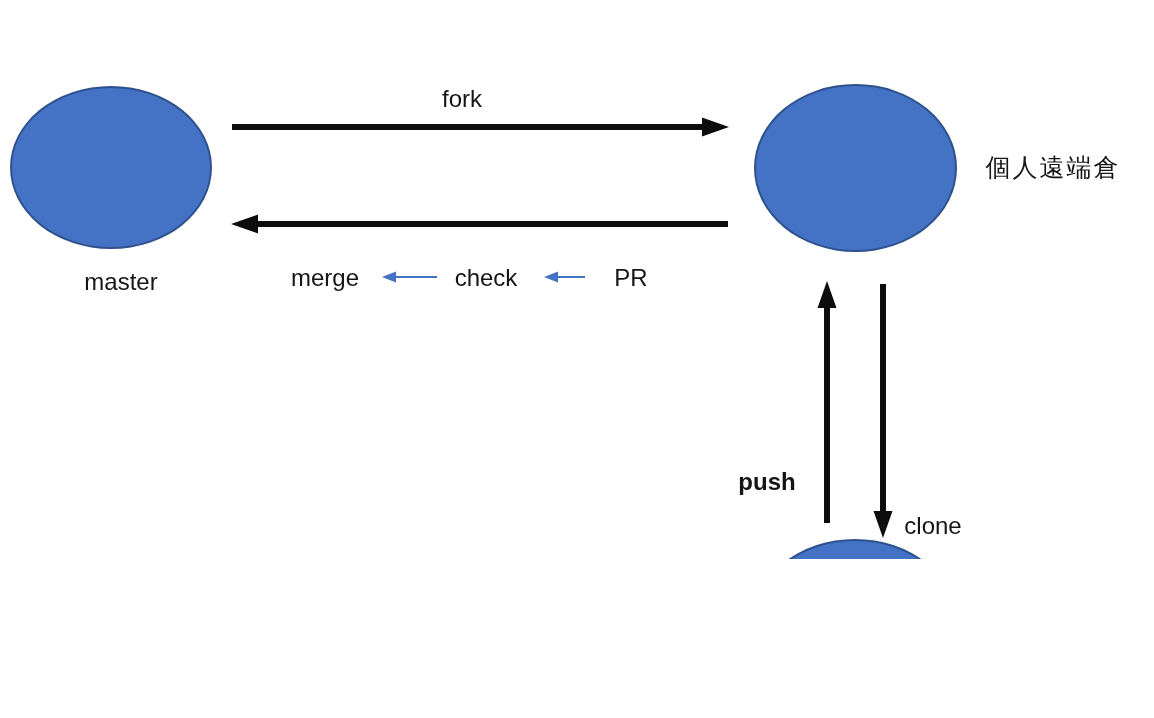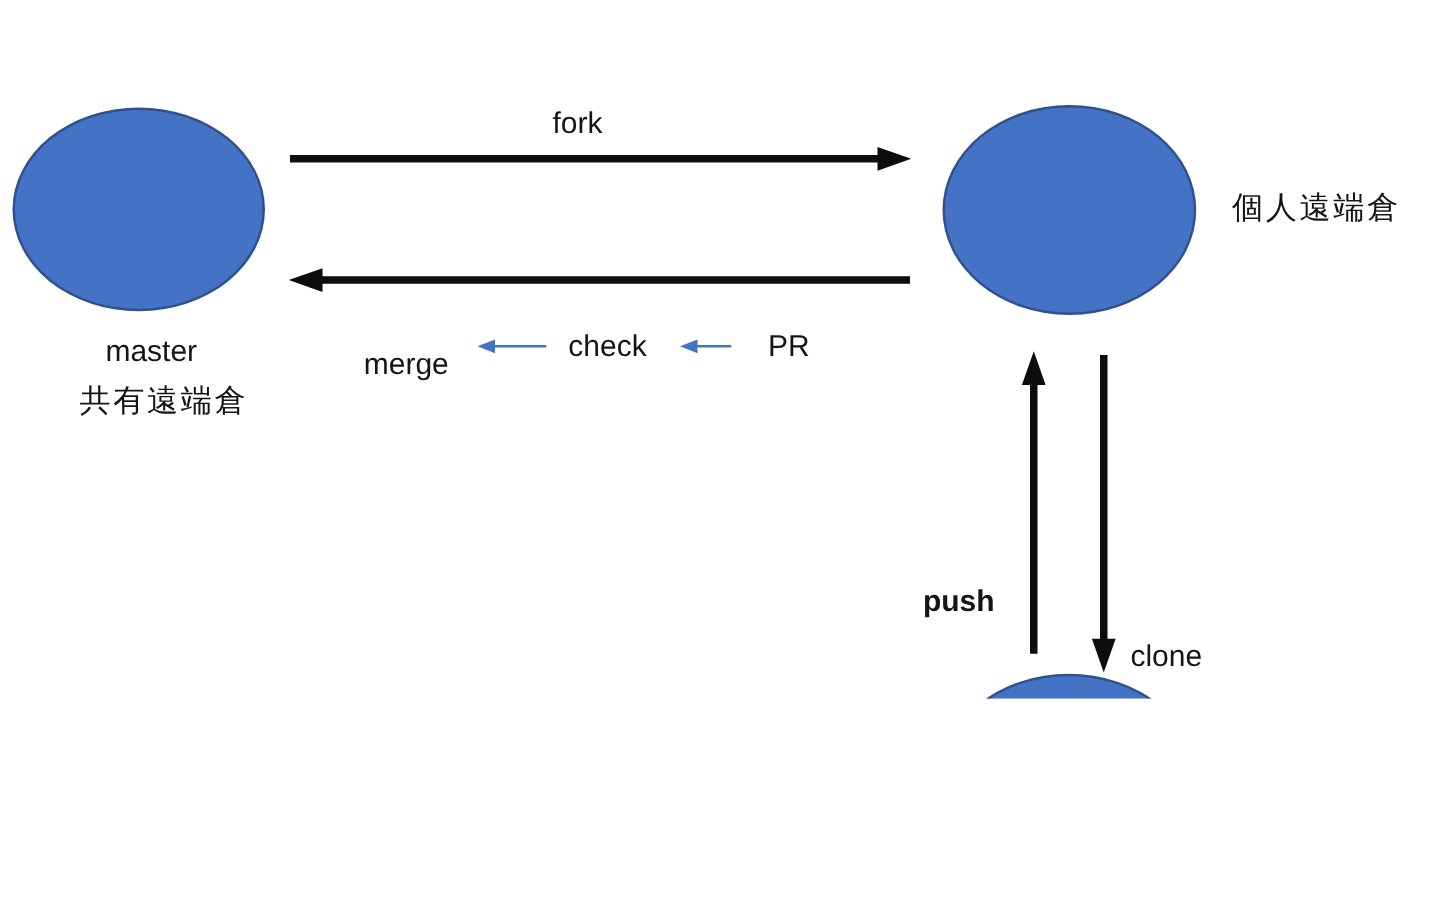--- a/index.html
+++ b/index.html
@@ -34,21 +34,21 @@
     line-height:1;
   }
   .cjk{
     font-family:"Liberation Serif", serif;
     font-size:25px;
     letter-spacing:2px;
   }
   .lbl-fork{left:462px;top:99px;}
   .lbl-master{left:121px;top:282px;}
   .lbl-shared-cjk{left:131px;top:321px;}
-  .lbl-merge{left:325px;top:292px;text-align:right;}
+  .lbl-merge{left:325px;top:278px;text-align:right;}
   .lbl-check{left:486px;top:278px;}
   .lbl-pr{left:619px;top:278px;margin-left:12px;}
   .lbl-push{left:767px;top:482px;font-weight:bold;}
   .lbl-clone{left:933px;top:481px;margin-top:45px;}
   .lbl-personal-remote-cjk{left:1053px;top:167px;}
   .lbl-personal-local-cjk{left:1051px;top:625px;}
 </style>
 </head>
 <body>
 
@@ -92,16 +92,15 @@
   <div class="node node-personal-local"></div>
 
   <div class="lbl lbl-fork">fork</div>
   <div class="lbl lbl-merge">merge</div>
   <div class="lbl lbl-check">check</div>
   <div class="lbl lbl-pr">PR</div>
   <div class="lbl lbl-push">push</div>
   <div class="lbl lbl-clone">clone</div>
 
   <div class="lbl lbl-master">master</div>
-  <div class="lbl cjk lbl-shared-cjk">共有遠端倉</div>
   <div class="lbl cjk lbl-personal-remote-cjk">個人遠端倉</div>
 
 </div>
 
 </body></html>

